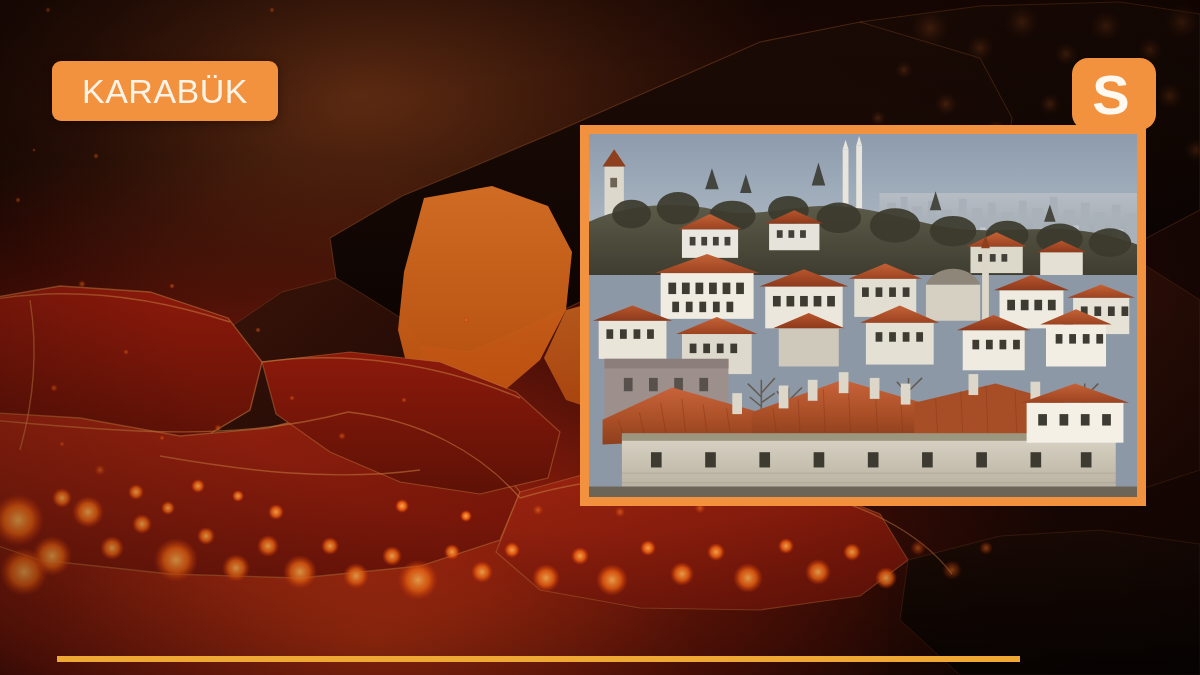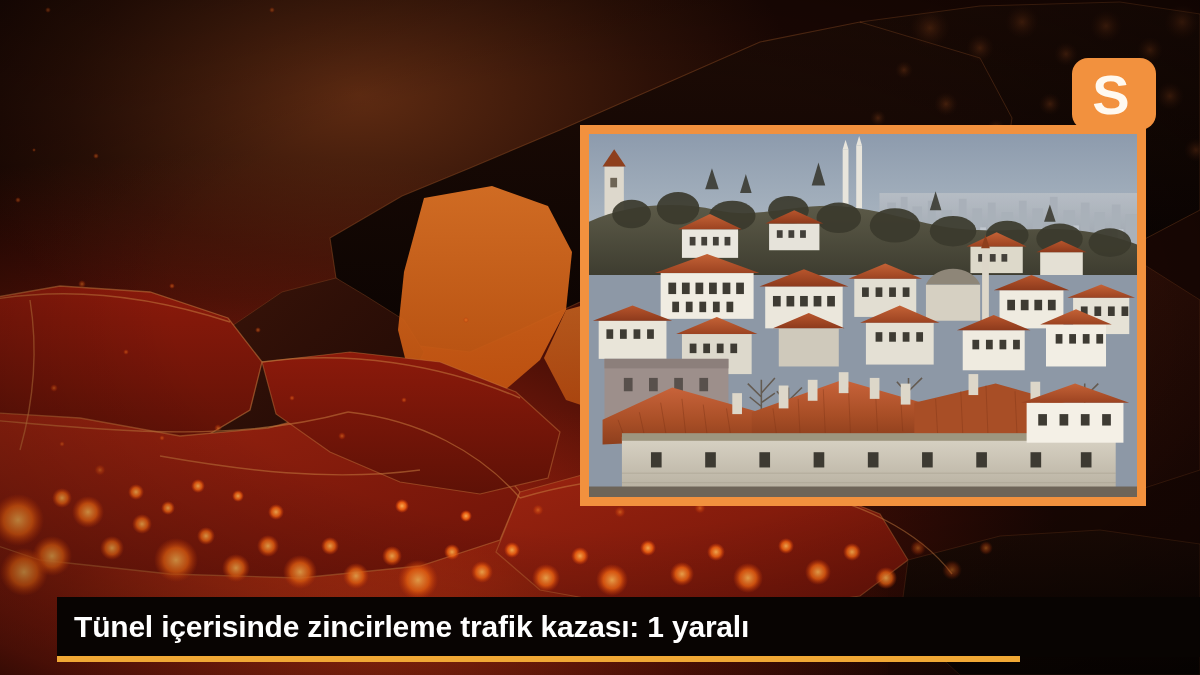--- a/index.html
+++ b/index.html
@@ -335,20 +335,23 @@
         <circle cx="946" cy="104" r="12" fill="url(#bokehDark)"></circle>
         <circle cx="904" cy="70" r="9" fill="url(#bokehDark)"></circle>
         <circle cx="878" cy="118" r="8" fill="url(#bokehDark)"></circle>
         <circle cx="1196" cy="150" r="12" fill="url(#bokehDark)"></circle>
       </g>
     </svg>
 
     <div class="vignette"></div>
   </div>
 
+  <div class="loc-badge">
+    <span class="loc-badge-label">KARABÜK</span>
+  </div>
 
   <div class="brand-logo">
     <span class="brand-logo-letter">S</span>
   </div>
 
   <div class="photo-frame">
     <div class="photo-inner">
       <svg class="photo-svg" viewBox="0 0 566 381" preserveAspectRatio="none">
         <defs>
           <linearGradient id="skyG" x1="0" y1="0" x2="0" y2="1">
@@ -690,18 +693,15 @@
             <rect x="508" y="294" width="9" height="12"></rect>
             <rect x="530" y="294" width="9" height="12"></rect>
           </g>
         </g>
 
         <rect x="0" y="370" width="566" height="11" fill="#6d6458"></rect>
       </svg>
     </div>
   </div>
 
-  <div class="caption-bar">
-    <span class="caption-text">Tünel içerisinde zincirleme trafik kazası: 1 yaralı</span>
-  </div>
   <div class="caption-rule"></div>
 
 </div>
 
 </body></html>

